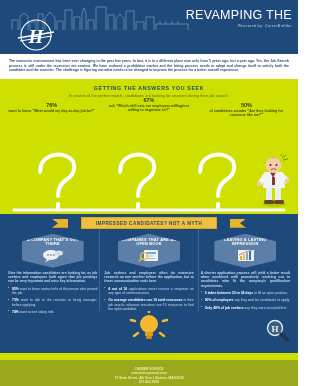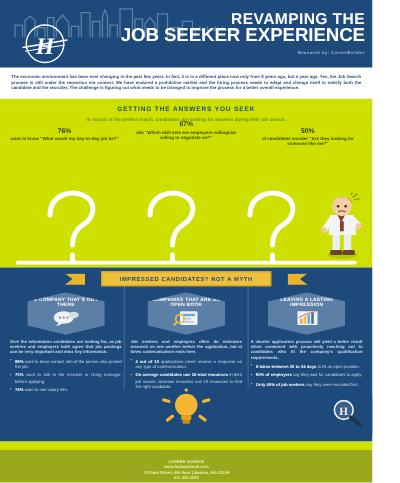--- a/index.html
+++ b/index.html
@@ -19,21 +19,21 @@
   }
   .skyline { position:absolute; left:10px; top:4px; width:180px; height:26px; opacity:.55; }
   .logo-badge {
     position:absolute; left:14px; top:18px; width:44px; height:34px;
   }
   .logo-badge svg { width:100%; height:100%; }
   .title-wrap {
     position:absolute; right:6px; top:9px; text-align:right; width:200px;
   }
   .title-1 {
-    color:#fff; font-weight:bold; font-size:12.5px; letter-spacing:.3px;
+    color:#fff; font-weight:normal; font-size:12.5px; letter-spacing:.3px;
     line-height:12px; font-family:"Liberation Sans", sans-serif;
   }
   .title-2 {
     color:#fff; font-weight:bold; font-size:15px; letter-spacing:-.1px;
     line-height:16px; white-space:nowrap;
   }
   .research-by {
     color:#9fb8cf; font-size:3.4px; letter-spacing:.35px; margin-top:3px;
     font-weight:bold;
   }
@@ -179,21 +179,20 @@
       <svg viewBox="0 0 44 34">
         <circle cx="22" cy="17" r="15" fill="none" stroke="#ffffff" stroke-width="1.1"></circle>
         <text x="22" y="25" font-size="19" font-style="italic" font-weight="bold" fill="#ffffff" text-anchor="middle" font-family="Liberation Serif, serif">H</text>
         <path d="M4 20 L40 14" stroke="#ffffff" stroke-width="1.4" fill="none"></path>
         <path d="M6 23 L38 18" stroke="#ffffff" stroke-width="1" fill="none"></path>
       </svg>
     </div>
 
     <div class="title-wrap">
       <div class="title-1">REVAMPING THE</div>
-      <div class="title-2">JOB SEEKER EXPERIENCE</div>
       <div class="research-by">Research by: CareerBuilder</div>
     </div>
   </div>
 
   <div class="intro">
     <p>The economic environment has been ever changing in the past few years. In fact, it is in a different place now only from 5 years ago, but a year ago. Yes, the Job Search process is still under the recession era context. We have endured a prohibitive market and the hiring process needs to adapt and change itself to satisfy both the candidate and the recruiter. The challenge is figuring out what needs to be changed to improve the process for a better overall experience.</p>
   </div>
 
   <div class="green">
     <div class="green-heading">GETTING THE ANSWERS YOU SEEK</div>

